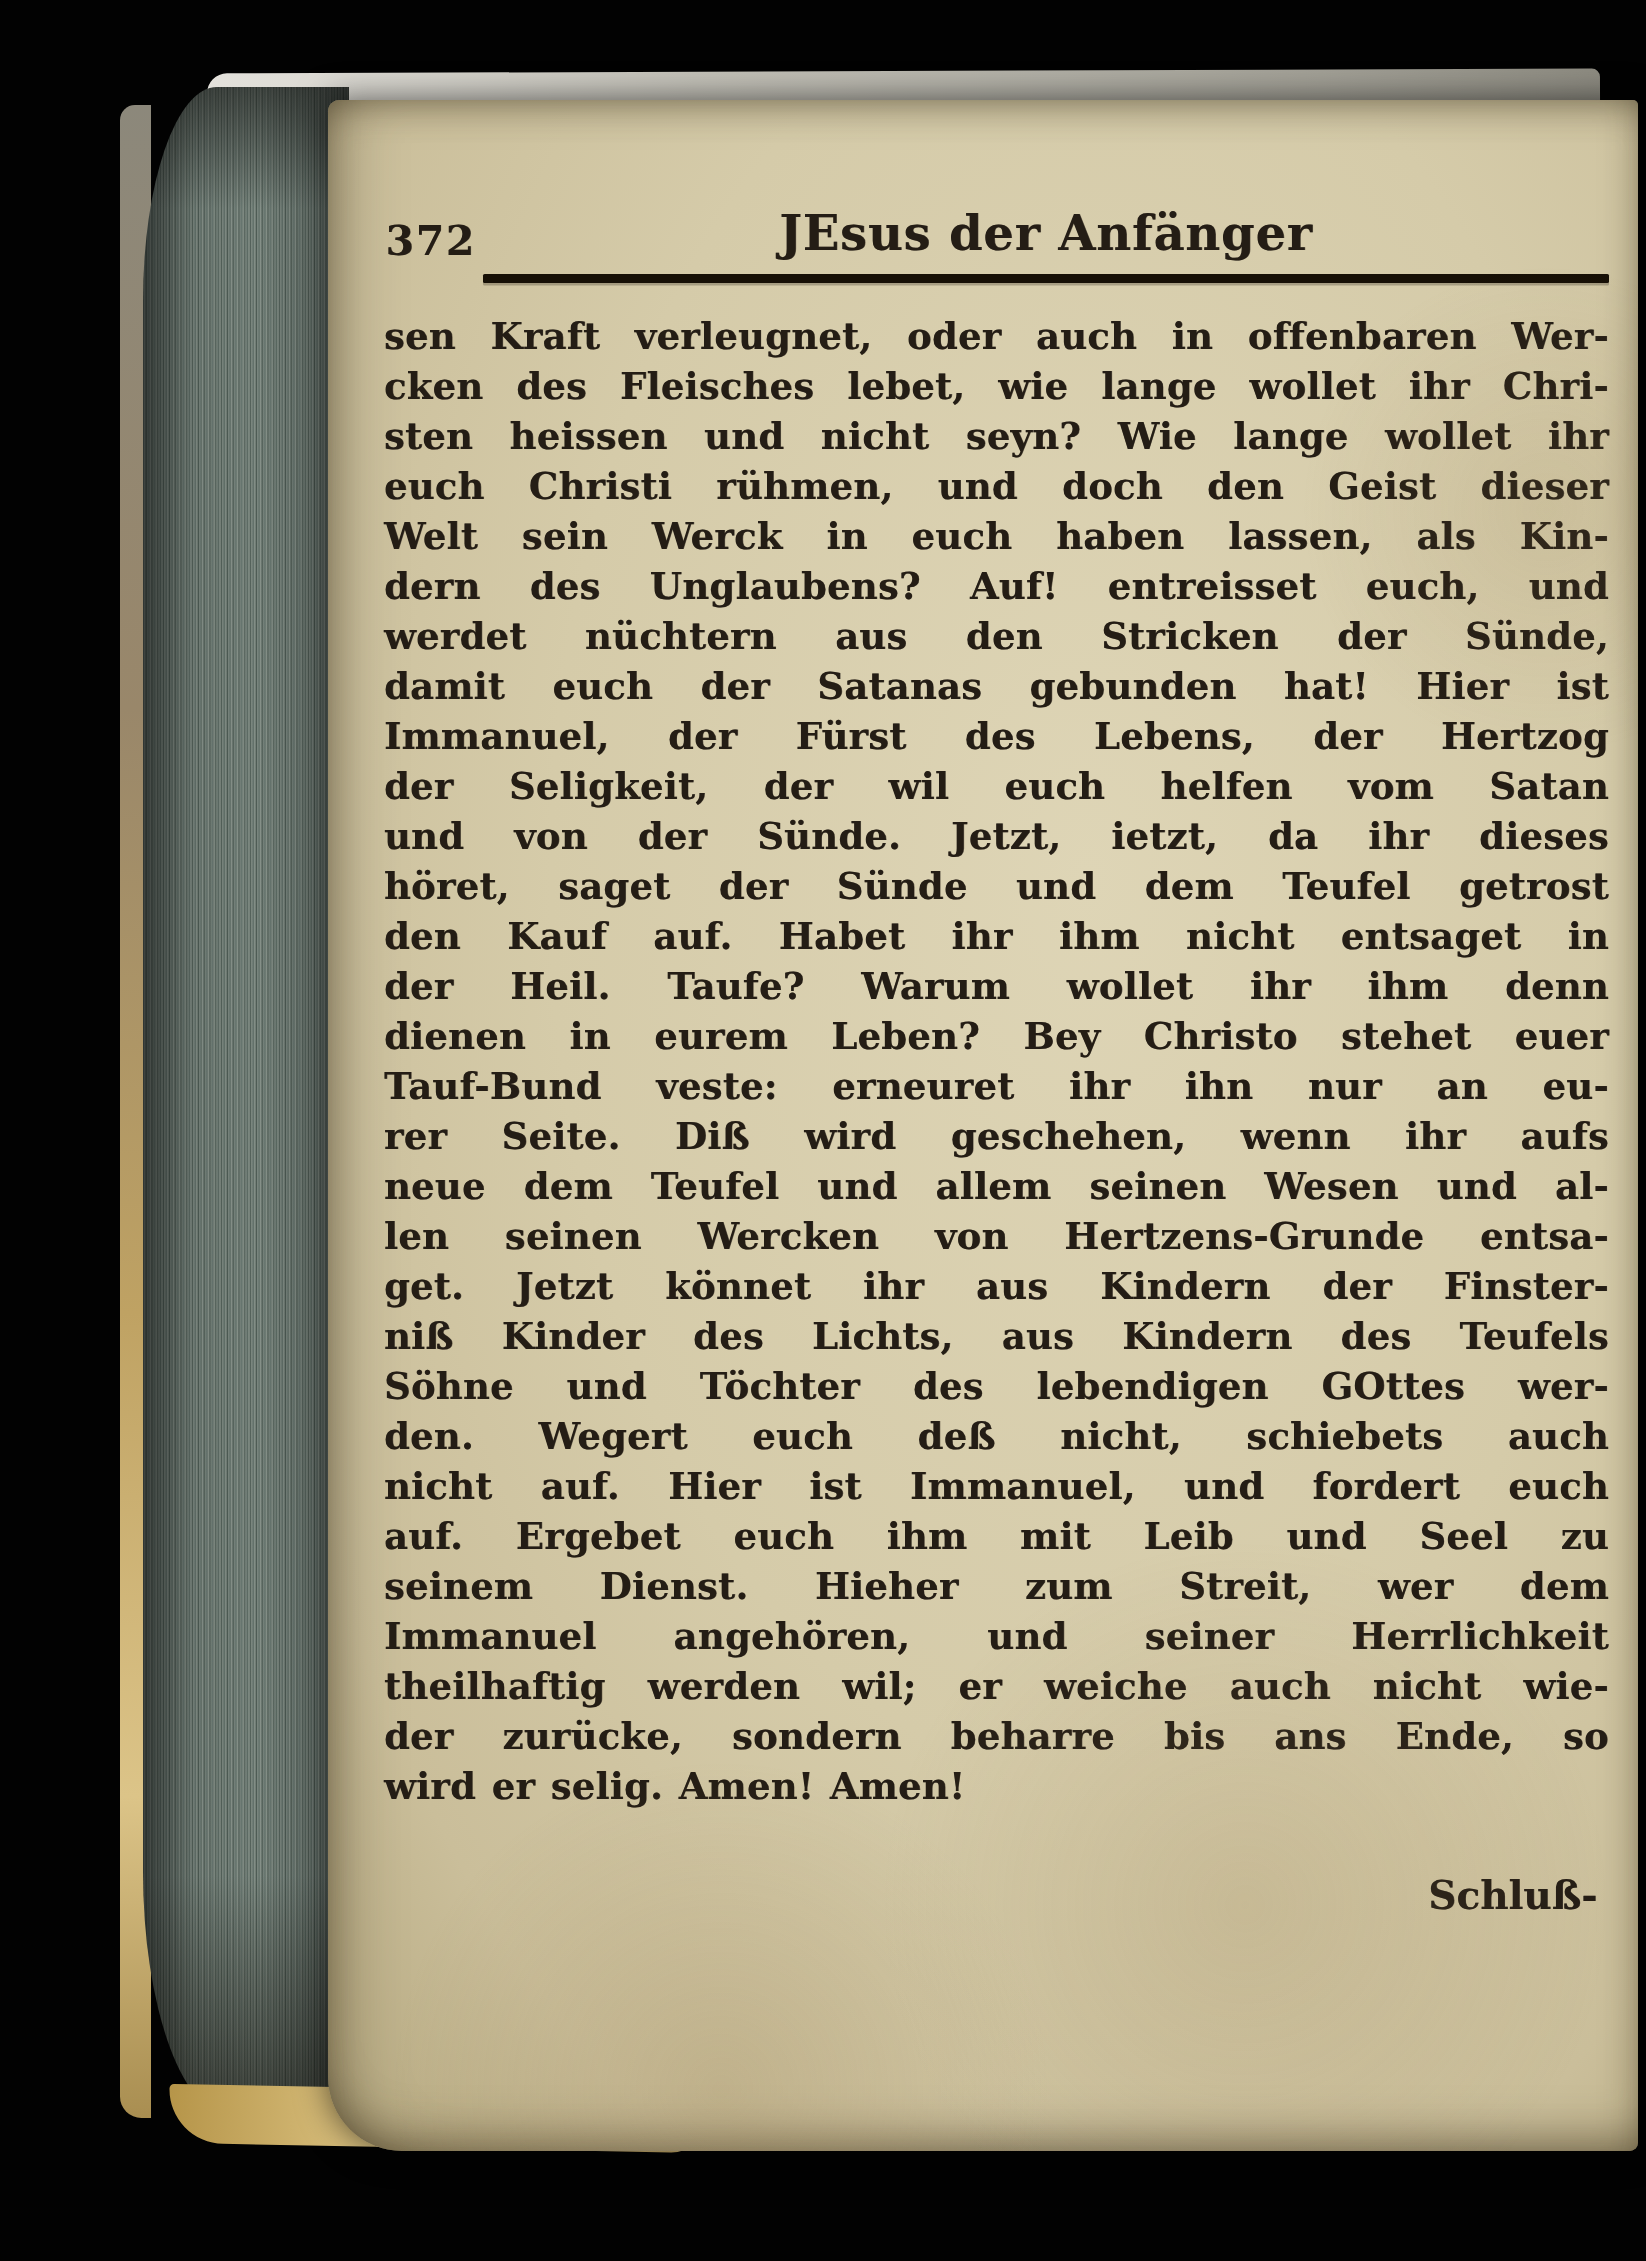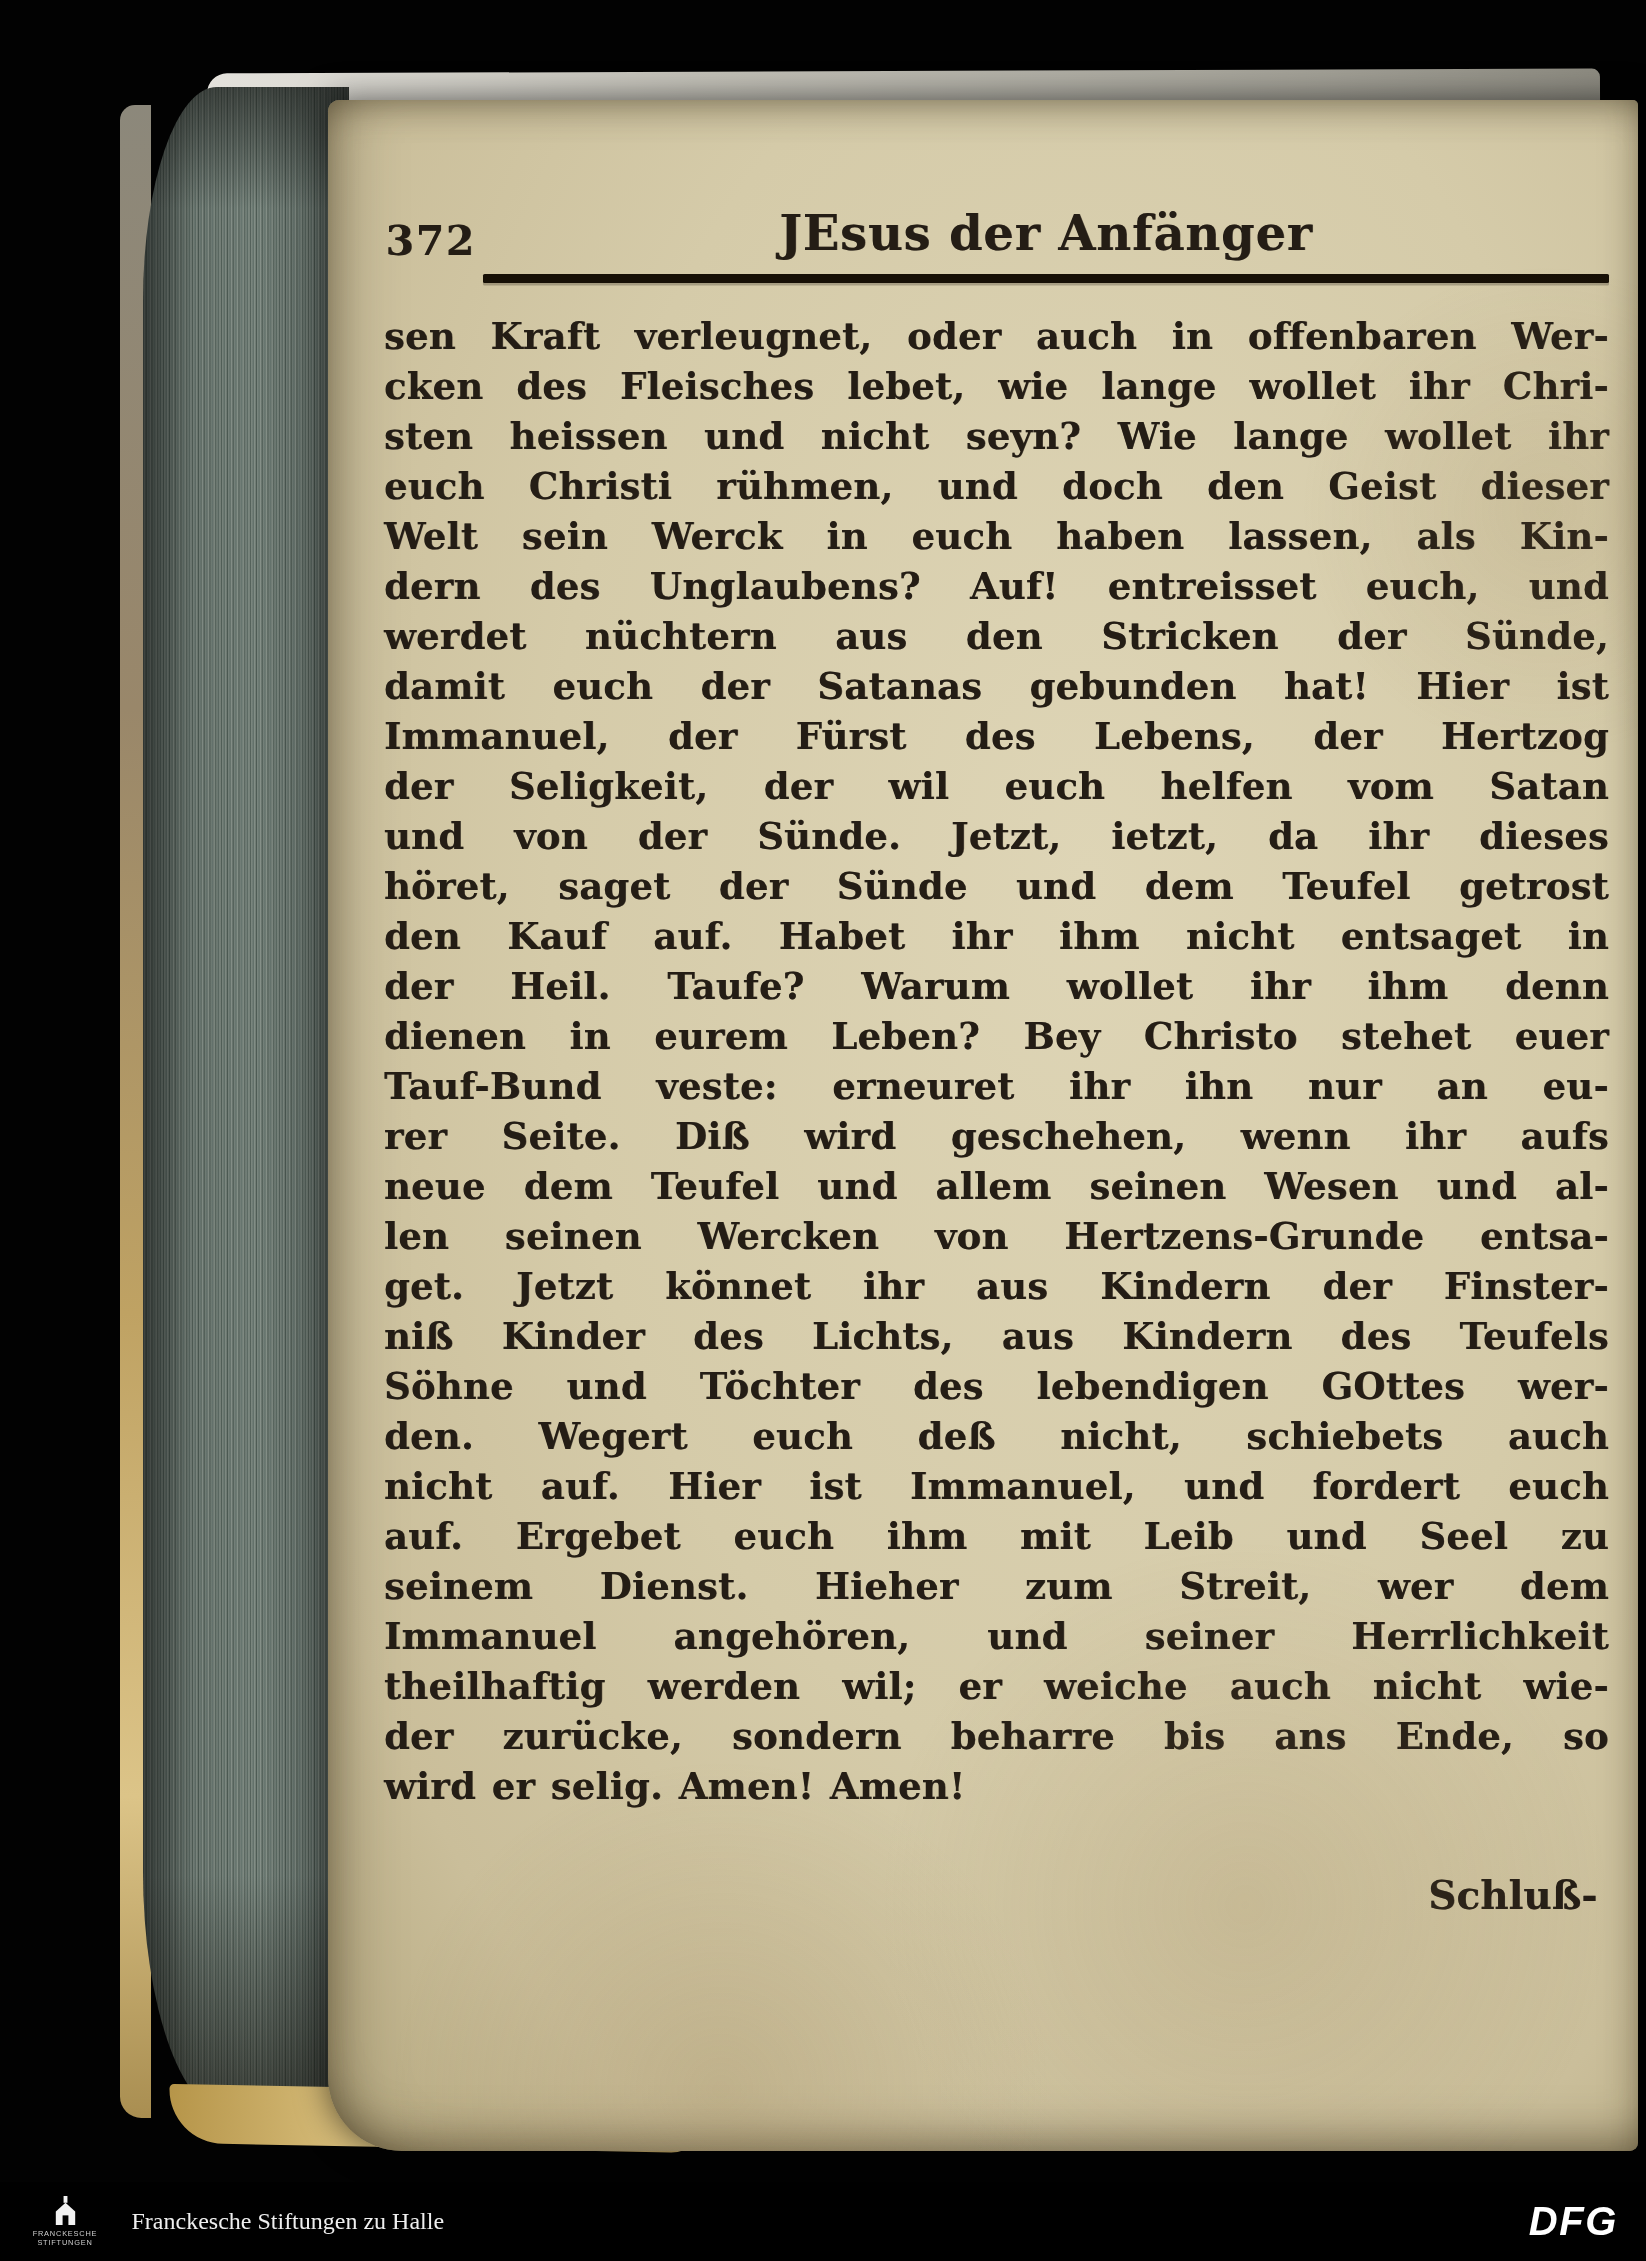--- a/index.html
+++ b/index.html
@@ -157,29 +157,15 @@
           <div class="body-line">theilhaftig werden wil; er weiche auch nicht wie-</div>
           <div class="body-line">der zurücke, sondern beharre bis ans Ende, so</div>
           <div class="body-line">wird er selig. Amen! Amen!</div>
         </div>
 
       <div class="catchword">Schluß-</div>
 
     </div>
   </div>
 
-  <div class="footer-bar">
-    <div class="footer-left">
-      <div class="fs-logo">
-        <svg viewBox="0 0 24 32">
-          <rect x="10" y="0" width="4" height="7"></rect>
-          <path d="M2 30 L2 16 L12 7 L22 16 L22 30 Z"></path>
-          <rect x="9" y="20" width="6" height="10" fill="#000"></rect>
-        </svg>
-        <div class="fs-caption">FRANCKESCHE STIFTUNGEN</div>
-      </div>
-      <div class="library-name">Franckesche Stiftungen zu Halle</div>
-    </div>
-    <div class="dfg-logo">DFG</div>
-  </div>
 
 </div>
 
 
 </body></html>

